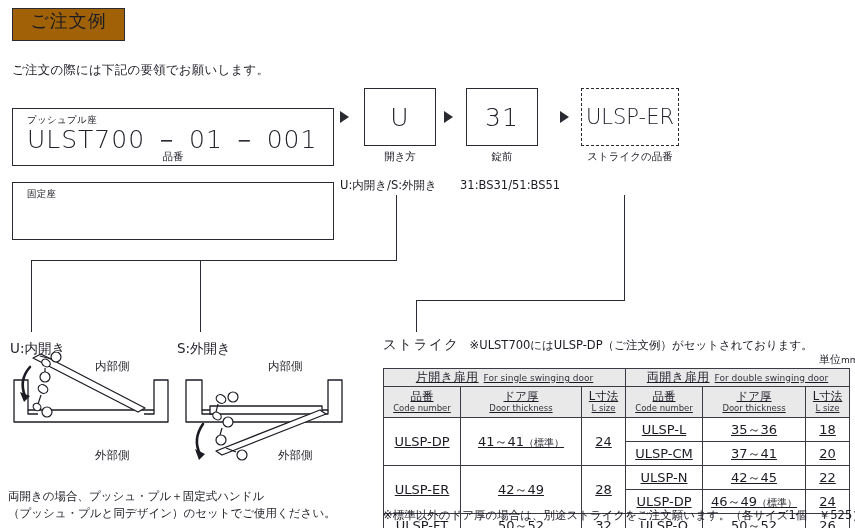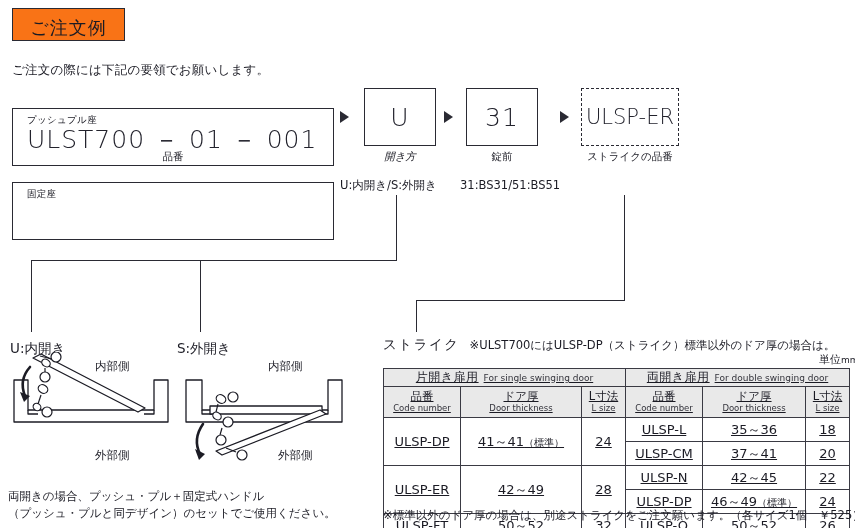--- a/index.html
+++ b/index.html
@@ -14,22 +14,22 @@
     color: #1b1b24;
     overflow: hidden;
   }
   .abs { position: absolute; }
 
   
   #heading-box {
     left: 12px; top: 8px;
     width: 113px; height: 33px;
     border: 1.6px solid #2a2a33;
-    background: #f97316;
-    display: flex; align-items: flex-end; justify-content: center;
+    background: #a16207;
+    display: flex; align-items: flex-start; justify-content: center;
   }
   #heading-box .txt {
     font-size: 18px; letter-spacing: 1px; color: #1b1b24;
   }
 
   #intro-line {
     left: 12px; top: 62px;
     font-size: 12.5px;
     letter-spacing: 0.2px;
     white-space: nowrap;
@@ -77,21 +77,21 @@
   #box-strike .big { font-size: 21px; letter-spacing: 0px; }
 
   .caption {
     position: absolute;
     font-size: 10.5px;
     text-align: center;
     color: #1b1b24;
     white-space: nowrap;
   }
   #cap-pushpull { left: 12px; top: 150px; width: 322px; }
-  #cap-open     { left: 364px; top: 150px; width: 72px; font-style: italic; }
+  #cap-open     { left: 364px; top: 150px; width: 72px; }
   #cap-lock     { left: 466px; top: 150px; width: 72px; }
   #cap-strike   { left: 581px; top: 150px; width: 98px; }
 
   
   .tri {
     position: absolute;
     width: 0; height: 0;
     border-top: 6px solid transparent;
     border-bottom: 6px solid transparent;
     border-left: 9px solid #2a2a33;
@@ -319,21 +319,21 @@
     <circle cx="62" cy="103" r="5"></circle>
   </g>
   <path d="M23,72 C16,82 15,92 20,102" fill="none" stroke="#1b1b24" stroke-width="2.6" stroke-linecap="round"></path>
   <polygon points="15,97 25,102 19,108" fill="#1b1b24"></polygon>
 </svg>
 
 <div class="abs" id="foot-note">両開きの場合、プッシュ・プル＋固定式ハンドル
 （プッシュ・プルと同デザイン）のセットでご使用ください。</div>
 
 <div class="abs" id="strike-head">
-  <span class="t">ストライク</span><span class="n">※ULST700にはULSP-DP（ストライク）標準以外のドア厚の場合は。</span>
+  <span class="t">ストライク</span><span class="n">※ULST700にはULSP-DP（ご注文例）がセットされております。</span>
 </div>
 
 <div class="abs" id="unit-label">
   <span>単位</span><span class="sm">mm</span>
 </div>
 
 <table id="strike-table">
   <colgroup>
     <col style="width:77px">
       <col style="width:121px">

